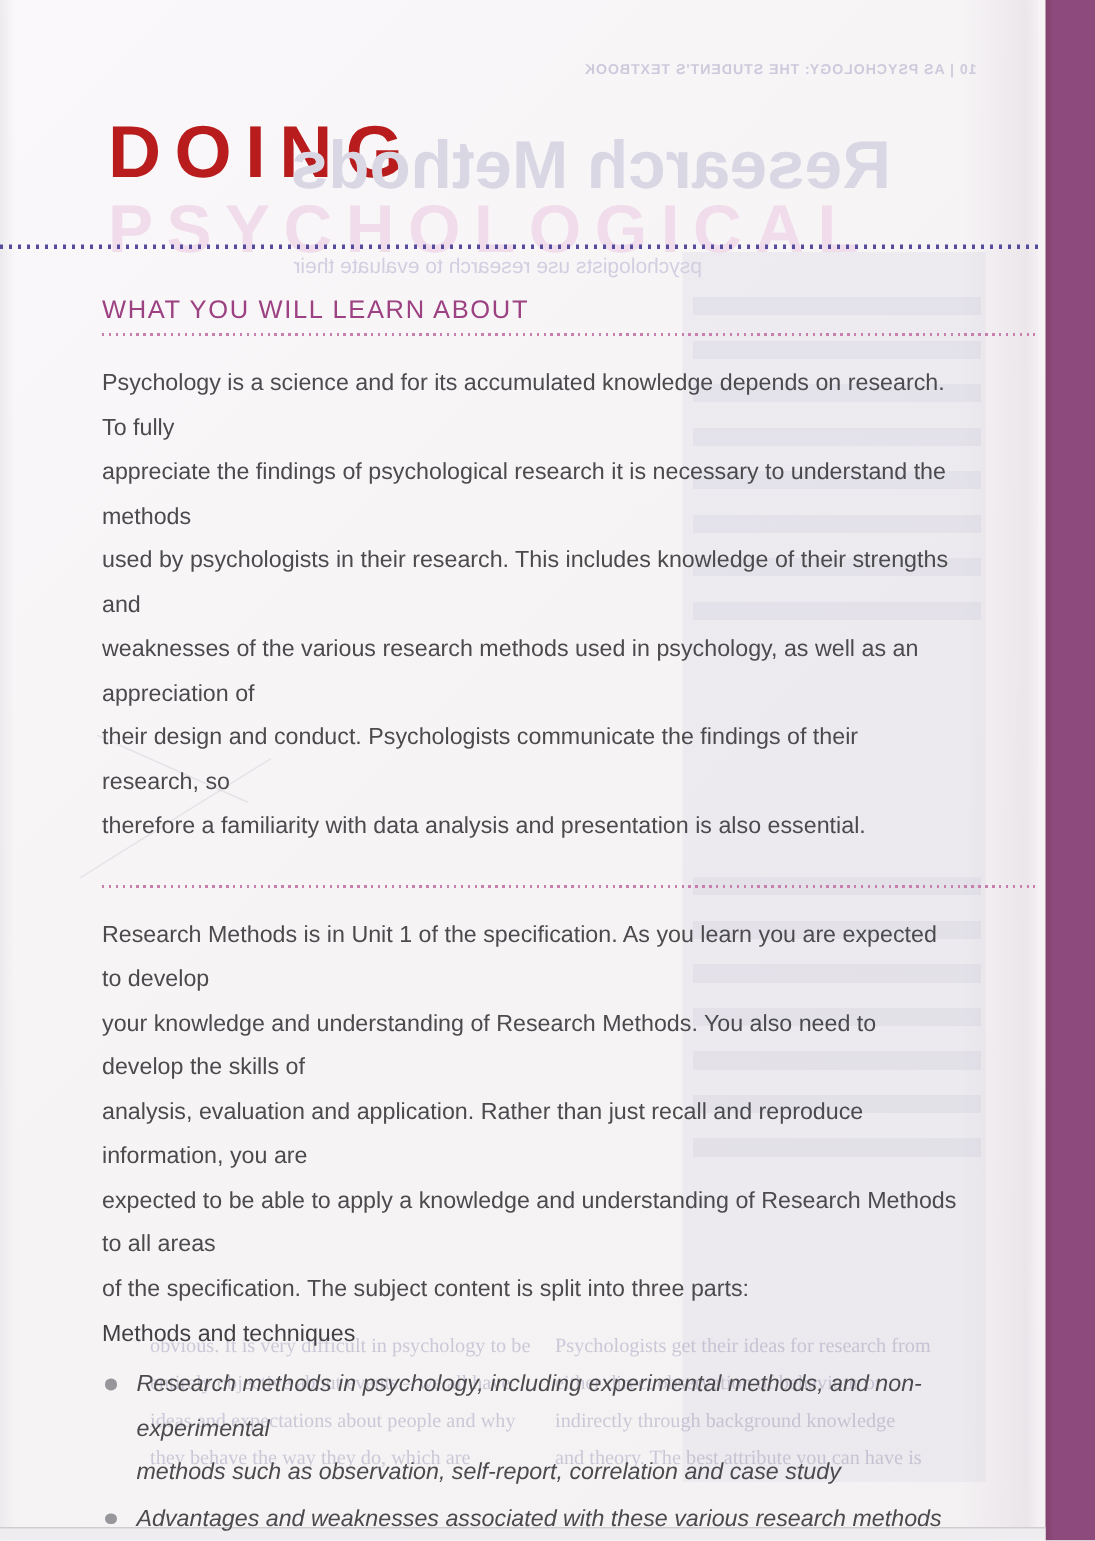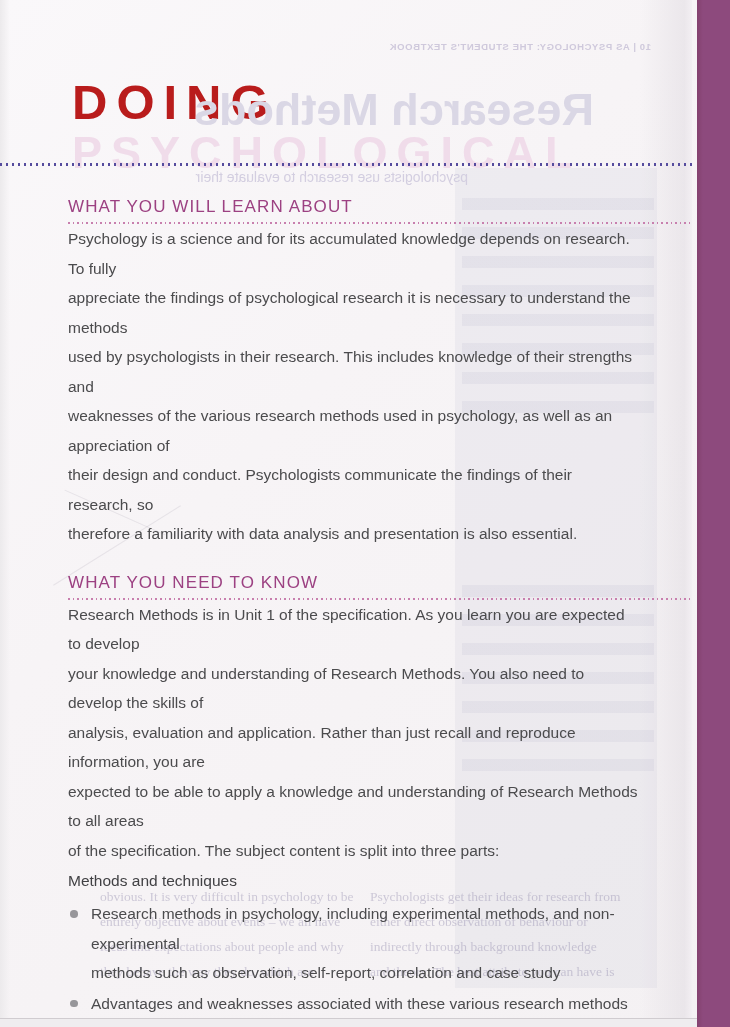--- a/index.html
+++ b/index.html
@@ -38,26 +38,26 @@
   .ghost-bl{left:100px;top:884px;width:270px;}
   .ghost-br{left:370px;top:884px;width:300px;}
   
   .toprule{position:absolute;z-index:3;left:0;top:163px;width:693px;height:3px;
     background:repeating-linear-gradient(90deg,#564c9e 0 2.2px,rgba(86,76,158,0) 2.2px 6px);}
   .main{position:absolute;z-index:2;left:68px;top:197px;width:572px;}
   h2{margin:0;font-size:17px;font-weight:normal;letter-spacing:1.1px;color:#9c4182;
     font-family:"Liberation Sans",sans-serif;}
   .rule-pink{width:622px;height:2px;margin-top:5px;
     background:repeating-linear-gradient(90deg,#c87fae 0 1.6px,rgba(200,127,174,0) 1.6px 4.6px);}
-  .para{font-size:15.5px;line-height:29.5px;color:#4b4b4d;white-space:pre-line;}
+  .para{margin-top:17px;font-size:15.5px;line-height:29.5px;color:#4b4b4d;white-space:pre-line;}
   .sec2{margin-top:24px;}
   h3{margin:6px 0 0 0;font-size:15.5px;font-weight:normal;color:#414144;line-height:20px;}
   ul{margin:8px 0 0 0;padding:0;list-style:none;}
   li{position:relative;padding-left:23px;font-size:15.5px;line-height:29.5px;
-    color:#4b4b4d;white-space:pre-line;}
+    color:#4b4b4d;white-space:pre-line;font-style:italic;}
   li + li{margin-top:1px;}
   li::before{content:"";position:absolute;left:2px;top:11px;width:7.5px;height:7.5px;
     border-radius:50%;background:#97969a;}
 </style>
 </head>
 <body>
 
 <div class="left-edge"></div>
 <div class="right-shadow"></div>
 <div class="spine-bar"></div>
@@ -89,21 +89,20 @@
   <h2>WHAT YOU WILL LEARN ABOUT</h2>
   <div class="rule-pink"></div>
   <div class="para">Psychology is a science and for its accumulated knowledge depends on research. To fully
 appreciate the findings of psychological research it is necessary to understand the methods
 used by psychologists in their research. This includes knowledge of their strengths and
 weaknesses of the various research methods used in psychology, as well as an appreciation of
 their design and conduct. Psychologists communicate the findings of their research, so
 therefore a familiarity with data analysis and presentation is also essential.</div>
 
   <div class="sec2">
-    <h2>WHAT YOU NEED TO KNOW</h2>
     <div class="rule-pink"></div>
     <div class="para">Research Methods is in Unit 1 of the specification. As you learn you are expected to develop
 your knowledge and understanding of Research Methods. You also need to develop the skills of
 analysis, evaluation and application. Rather than just recall and reproduce information, you are
 expected to be able to apply a knowledge and understanding of Research Methods to all areas
 of the specification. The subject content is split into three parts:</div>
 
     <h3>Methods and techniques</h3>
     <ul>
       <li>Research methods in psychology, including experimental methods, and non-experimental

